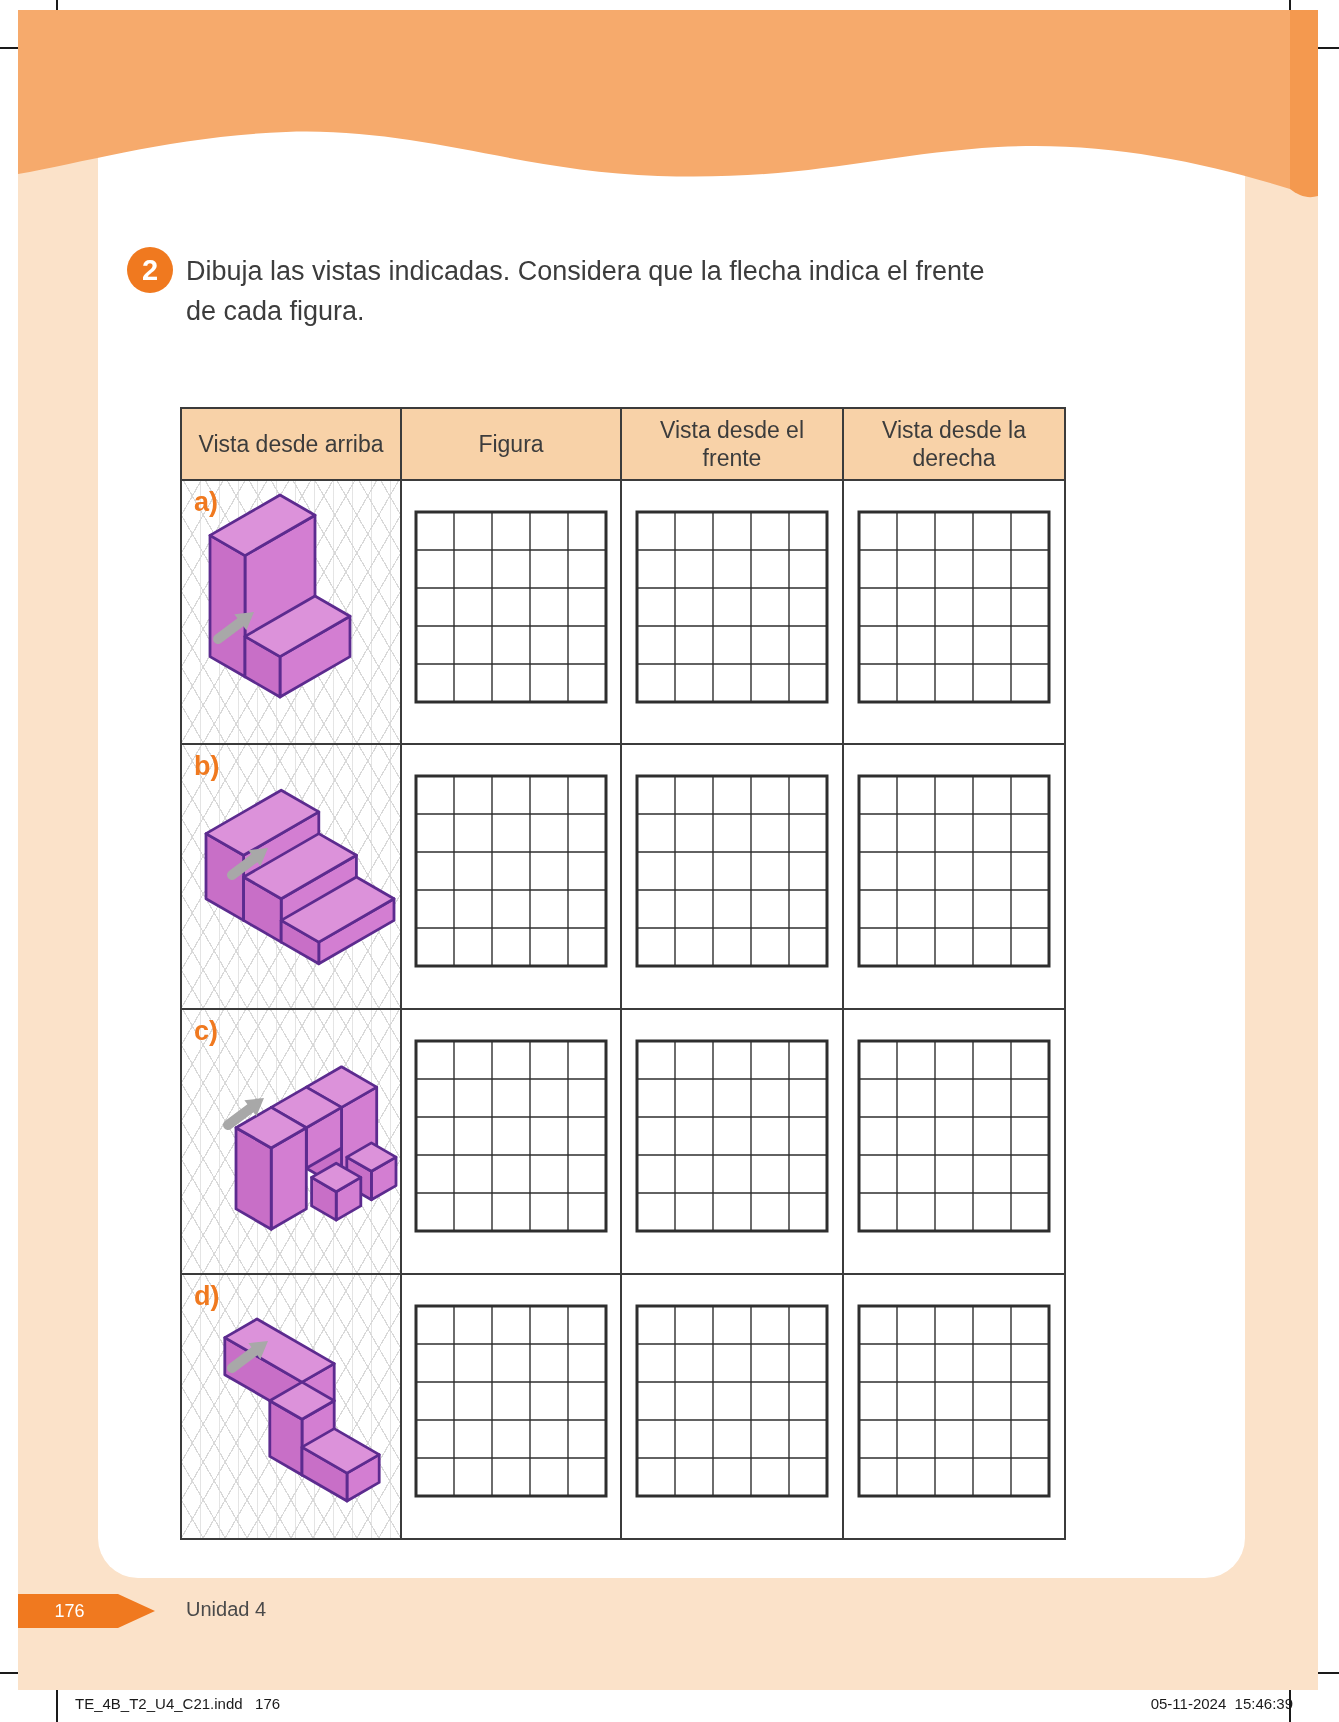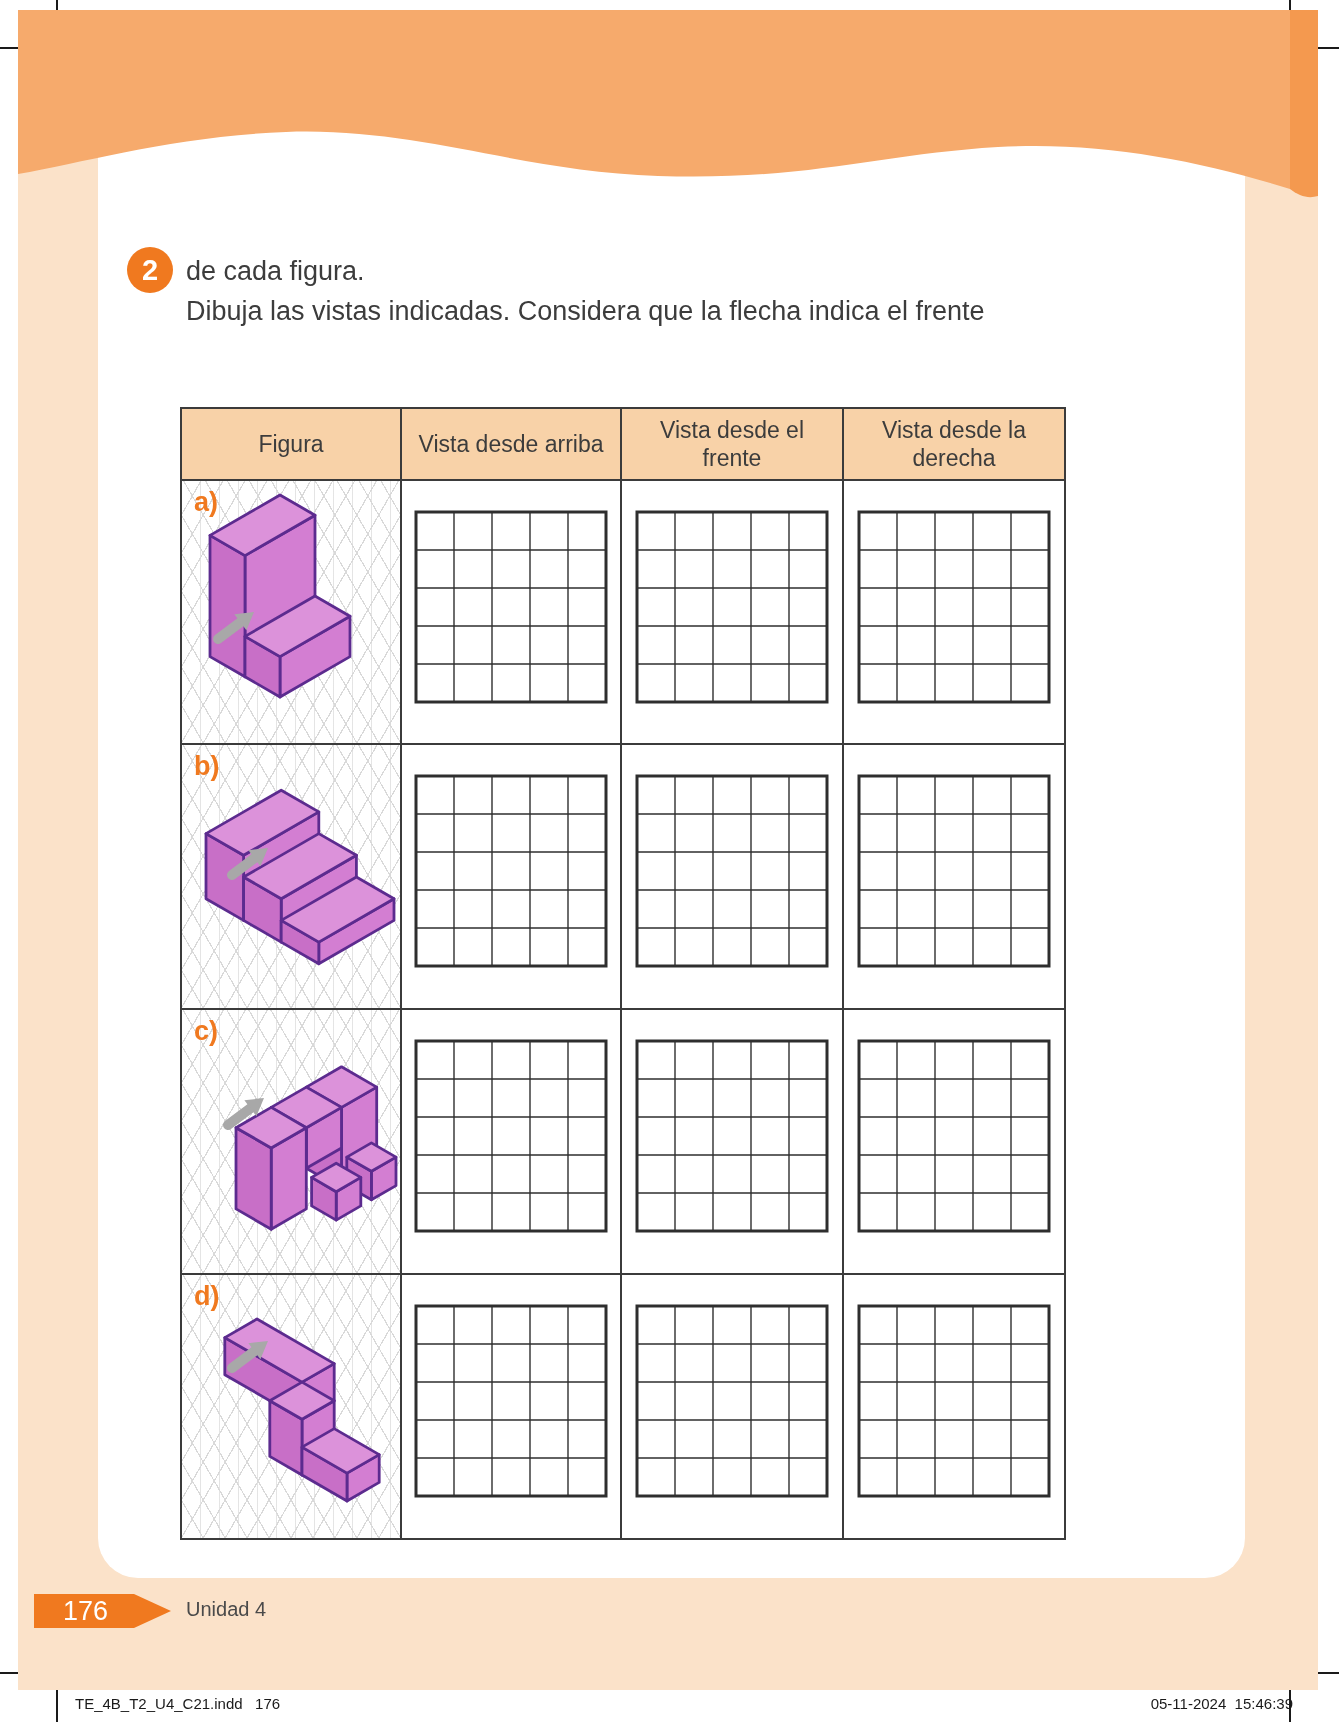--- a/index.html
+++ b/index.html
@@ -61,22 +61,22 @@
     position:absolute;left:12px;top:6px;z-index:3;
     color:var(--accent);font-size:27px;font-weight:bold;
   }
   .fig-cell svg{position:absolute;left:0;top:0;z-index:2;}
   .view-cell{display:flex;justify-content:center;align-items:flex-start;padding-top:28px;background:#fff;}
 
   
   .page-tag{
     position:absolute;left:18px;top:1594px;width:137px;height:34px;background:var(--accent);
     clip-path:polygon(0 0,100px 0,137px 17px,100px 34px,0 34px);
-    color:#fff;font-size:27px;display:flex;align-items:center;justify-content:center;
-    padding-right:34px;box-sizing:border-box;margin-left:16px;
+    color:#fff;font-size:18px;display:flex;align-items:center;justify-content:center;
+    padding-right:34px;box-sizing:border-box;
   }
   .unit-label{position:absolute;left:186px;top:1598px;font-size:20px;color:#4a4a4a;}
 
   
   .print-info{position:absolute;top:1695px;font-size:15px;color:#1a1a1a;white-space:pre;}
   .print-info.left{left:75px;}
   .print-info.right{right:46px;text-align:center;margin-left:39px;}
 </style>
 </head>
 <body>
@@ -93,27 +93,27 @@
 <div class="page-bg"></div>
 <div class="content-panel"></div>
 
 <svg class="wave" viewBox="0 0 1300 192">
   <path d="M1272,0 H1300 V186 C1290,189 1281,186 1272,179 Z" fill="#F4994F"></path>
   <path d="M0,0 H1272 V179 C1180,150 1080,131 980,137 C862,144 788,171 640,166 C500,161 398,117 268,122 C158,126 68,152 0,164 Z" fill="#F6AA6C"></path>
 </svg>
 
 <div class="ex-badge">2</div>
 <div class="ex-text">
+  <div>Dibuja las vistas indicadas. Considera que la flecha indica el frente</div>
   <div>de cada figura.</div>
-  <div>Dibuja las vistas indicadas. Considera que la flecha indica el frente</div>
 </div>
 
 <div class="tbl" id="tbl">
+  <div class="hcell">Vista desde arriba</div>
   <div class="hcell">Figura</div>
-  <div class="hcell">Vista desde arriba</div>
   <div class="hcell">Vista desde el frente</div>
   <div class="hcell">Vista desde la derecha</div>
 
   <div class="fig-cell">
     <span class="row-label">a)</span>
   <svg viewBox="0 0 216 261" width="216" height="261">
         <polygon points="133.0,155.4 63.0,195.8 63.0,74.6 133.0,34.2" fill="#D37ED2" stroke="#5C2B8F" stroke-width="2.8" stroke-linejoin="round"></polygon>
         <polygon points="28.0,175.6 63.0,195.8 63.0,74.6 28.0,54.4" fill="#C86FC7" stroke="#5C2B8F" stroke-width="2.8" stroke-linejoin="round"></polygon>
         <polygon points="98.0,14.0 133.0,34.2 63.0,74.6 28.0,54.4" fill="#DC92DA" stroke="#5C2B8F" stroke-width="2.8" stroke-linejoin="round"></polygon>
         <polygon points="168.0,175.6 98.0,216.0 98.0,175.6 168.0,135.2" fill="#D37ED2" stroke="#5C2B8F" stroke-width="2.8" stroke-linejoin="round"></polygon>

